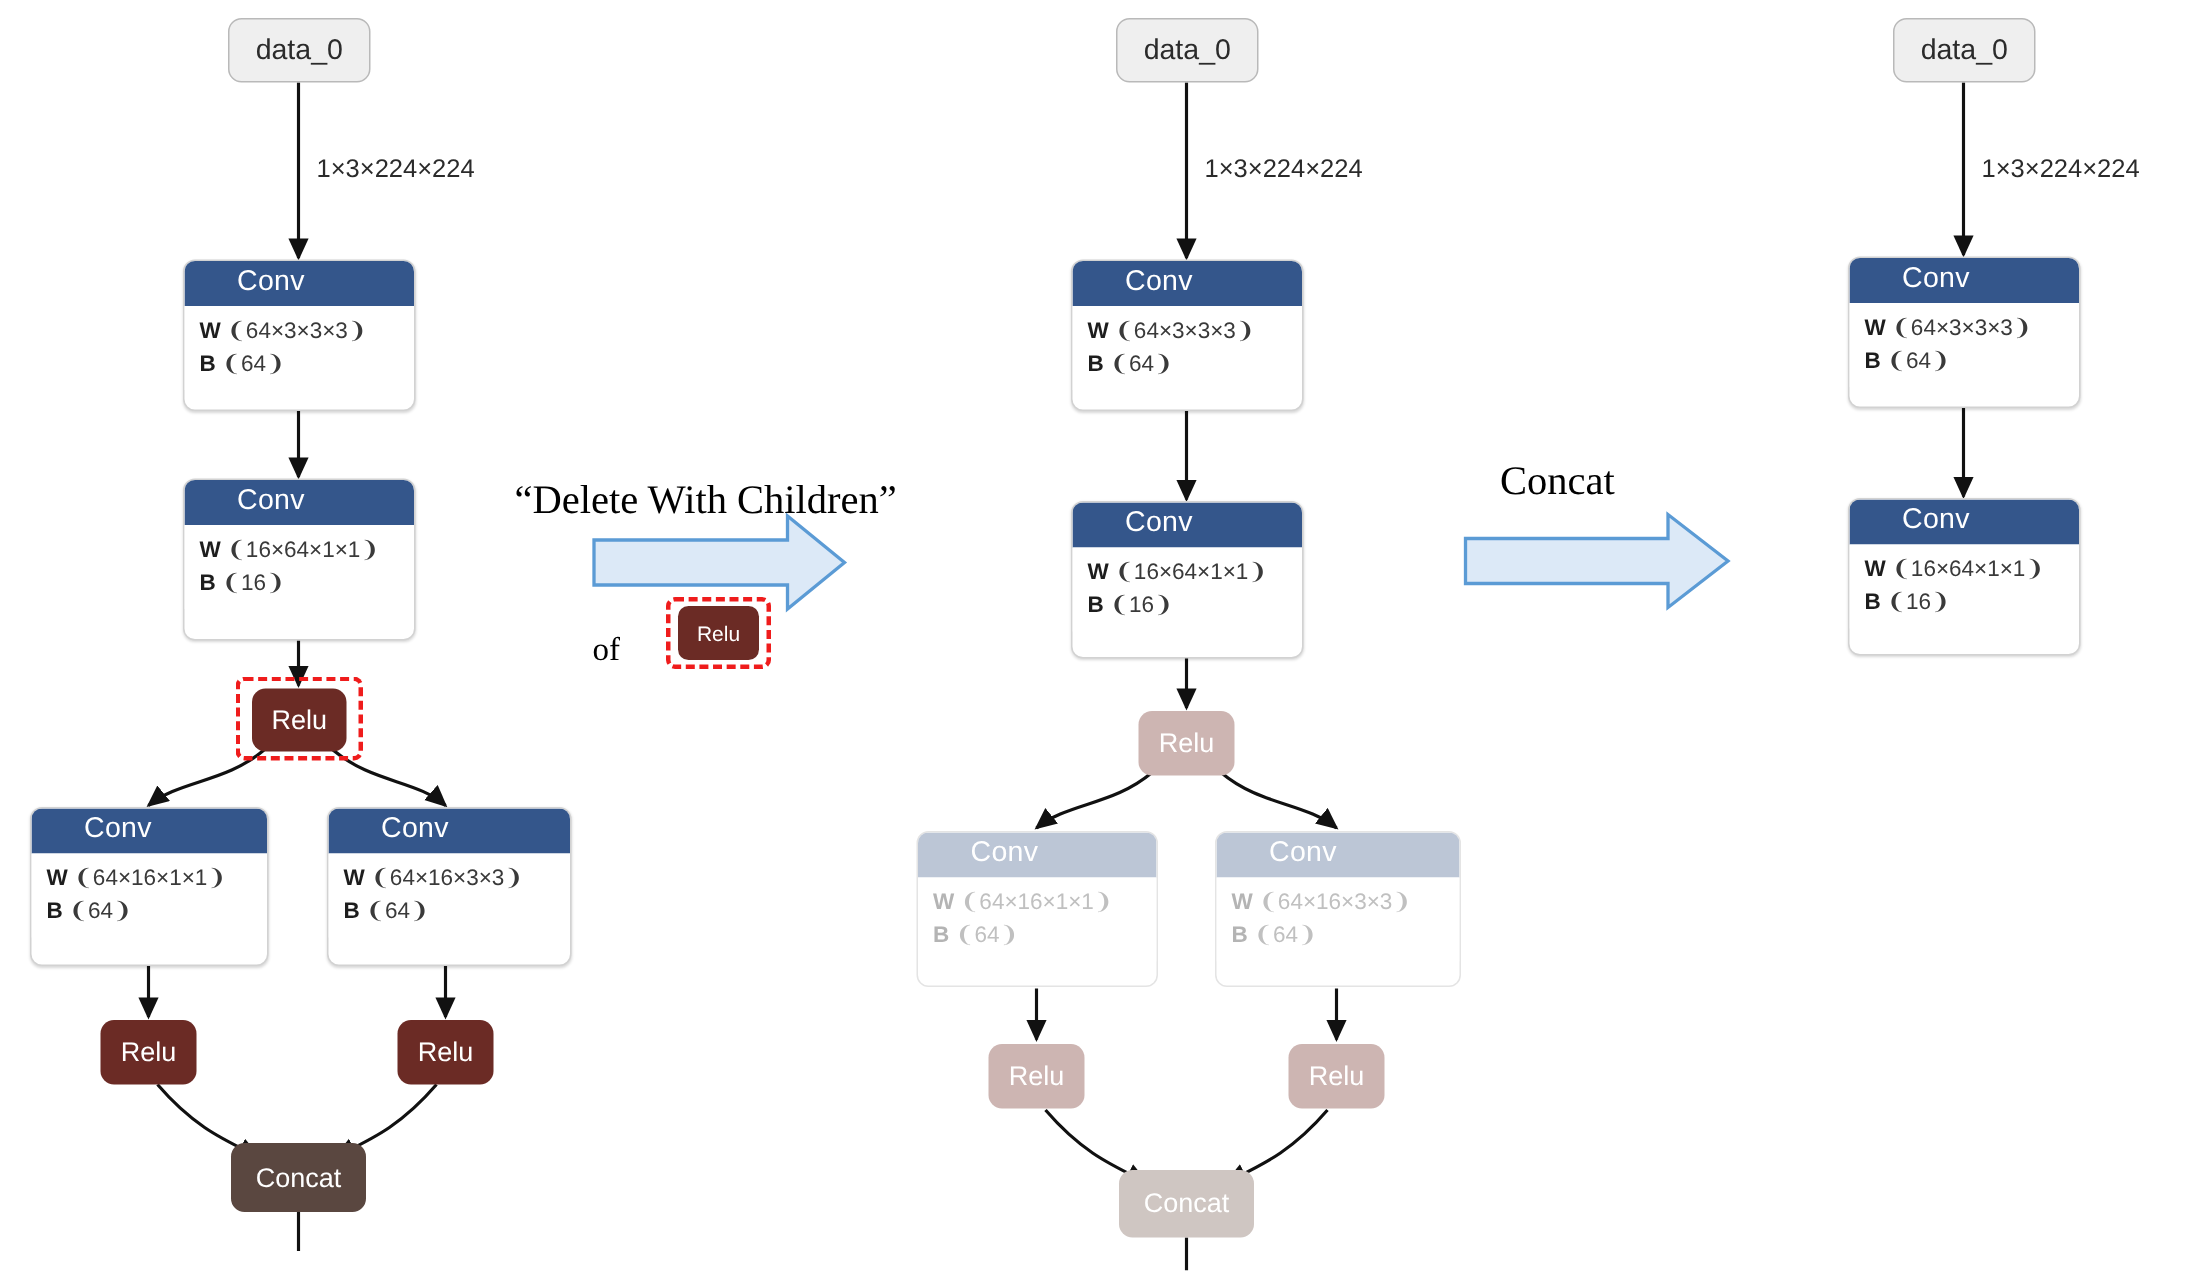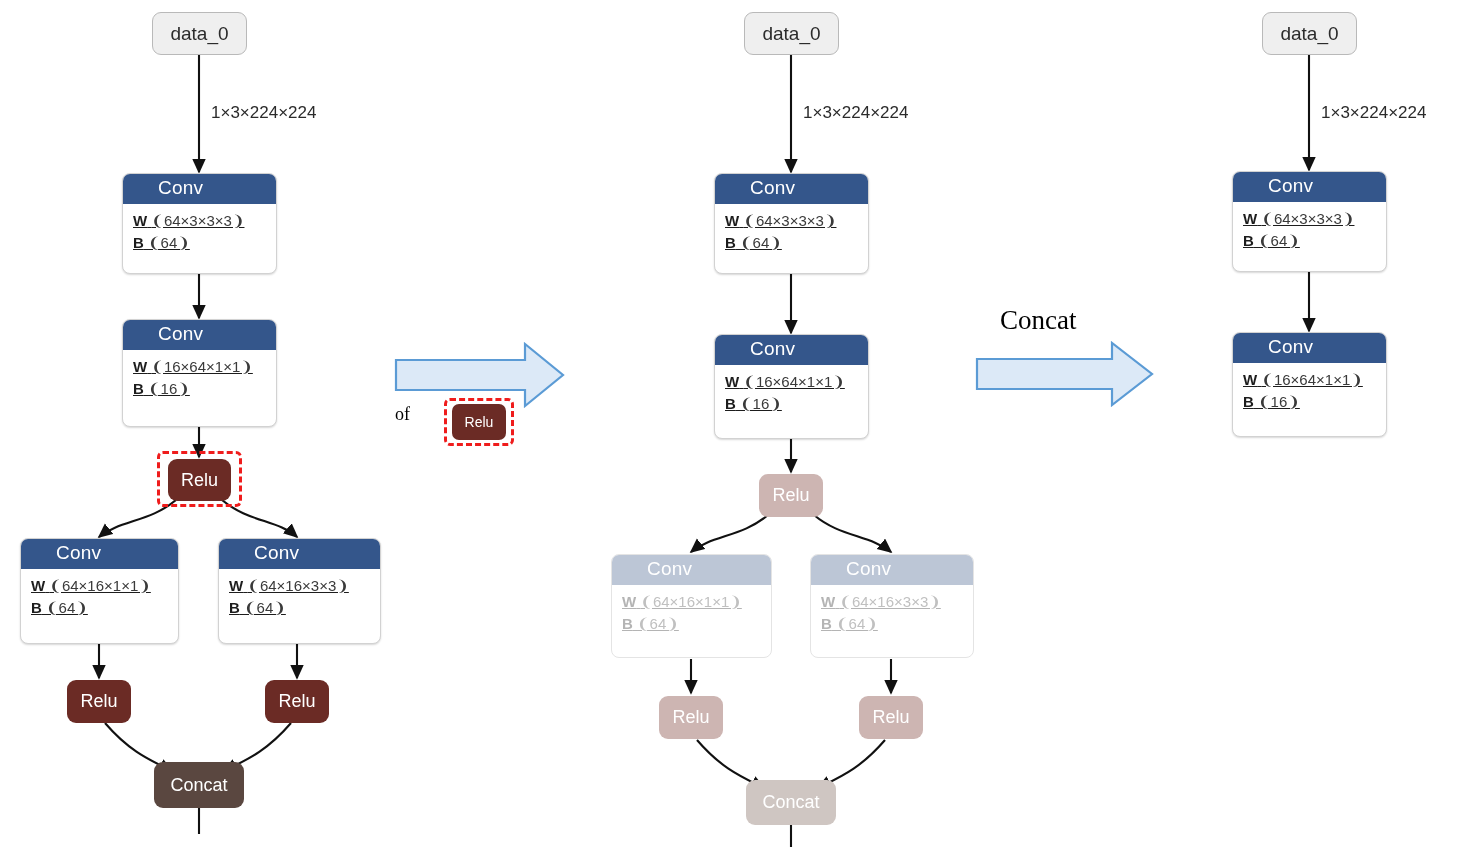--- a/index.html
+++ b/index.html
@@ -18,21 +18,21 @@
   .data-node{background:#efefef;border:1px solid #b9b9b9;border-radius:9px;
              color:#2b2b2b;font-size:19px;display:flex;align-items:center;
              justify-content:center;box-sizing:border-box;}
 
   .opbox{border-radius:8px;overflow:hidden;background:#ffffff;
          border:1px solid #d2d2d2;box-sizing:border-box;
          box-shadow:0 1px 2px rgba(0,0,0,.16);}
   .opbox .hd{color:#ffffff;font-size:19px;padding:3px 10px 5px 10px;
              line-height:1.15;letter-spacing:.2px;}
   .opbox .bd{padding:6px 10px 7px 10px;background:#fff;}
-  .opbox .bd .row{font-size:15px;color:#1d1d1d;line-height:1.45;white-space:nowrap;text-decoration:underline;}
+  .opbox .bd .row{font-size:15px;color:#1d1d1d;line-height:1.45;white-space:nowrap;}
   .opbox .bd .row b{font-weight:bold;}
   .opbox .bd .row .sh{color:#3a3a3a;}
 
   
   .op-conv .hd{background:#34568b;padding-left:35px;}
   .relu-node{background:#6b2b25;color:#fff;font-size:18px;}
   .concat-node{background:#5a4740;color:#fff;font-size:18px;}
 
   
   .ghost.opbox{border-color:#e4e4e4;box-shadow:none;}
@@ -45,21 +45,21 @@
   
   .sel-ring{position:absolute;border:3px dashed #ef1c1c;border-radius:6px;
             box-sizing:border-box;}
 
   .edge-label{position:absolute;font-size:17px;color:#2b2b2b;white-space:nowrap;}
 
   
   .ann{position:absolute;font-family:"Liberation Serif",serif;color:#000;
        white-space:nowrap;}
   .ann-quote{font-size:27px;}
-  .ann-of{font-size:18px;}
+  .ann-of{font-size:22px;margin-top:16px;}
   .mini-relu{position:absolute;background:#6b2b25;color:#fff;border-radius:7px;
              font-family:"Liberation Sans",sans-serif;font-size:14px;
              display:flex;align-items:center;justify-content:center;}
 </style>
 </head>
 <body>
 
 <div class="stage">
 
   <svg class="edges" viewBox="0 0 1468 847">
@@ -157,20 +157,21 @@
     <span>Relu</span>
   </div>
   <div class="node pill relu-node" style="left:265px;top:680px;width:64px;height:43px;">
     <span>Relu</span>
   </div>
 
   <div class="node pill concat-node" style="left:154px;top:762px;width:90px;height:46px;">
     <span>Concat</span>
   </div>
 
+  <div class="ann ann-quote" style="left:343px;top:318px;">“Delete With Children”</div>
   <div class="ann ann-of" style="left:395px;top:404px;">of</div>
   <div class="sel-ring" style="left:444px;top:398px;width:70px;height:48px;"></div>
   <div class="mini-relu" style="left:452px;top:404px;width:54px;height:36px;">Relu</div>
 
   <div class="node data-node" style="left:744px;top:12px;width:95px;height:43px;">
     <span>data_0</span>
   </div>
   <div class="edge-label" style="left:803px;top:103px;">1×3×224×224</div>
 
   <div class="node opbox op-conv" style="left:714px;top:173px;width:155px;height:101px;">

